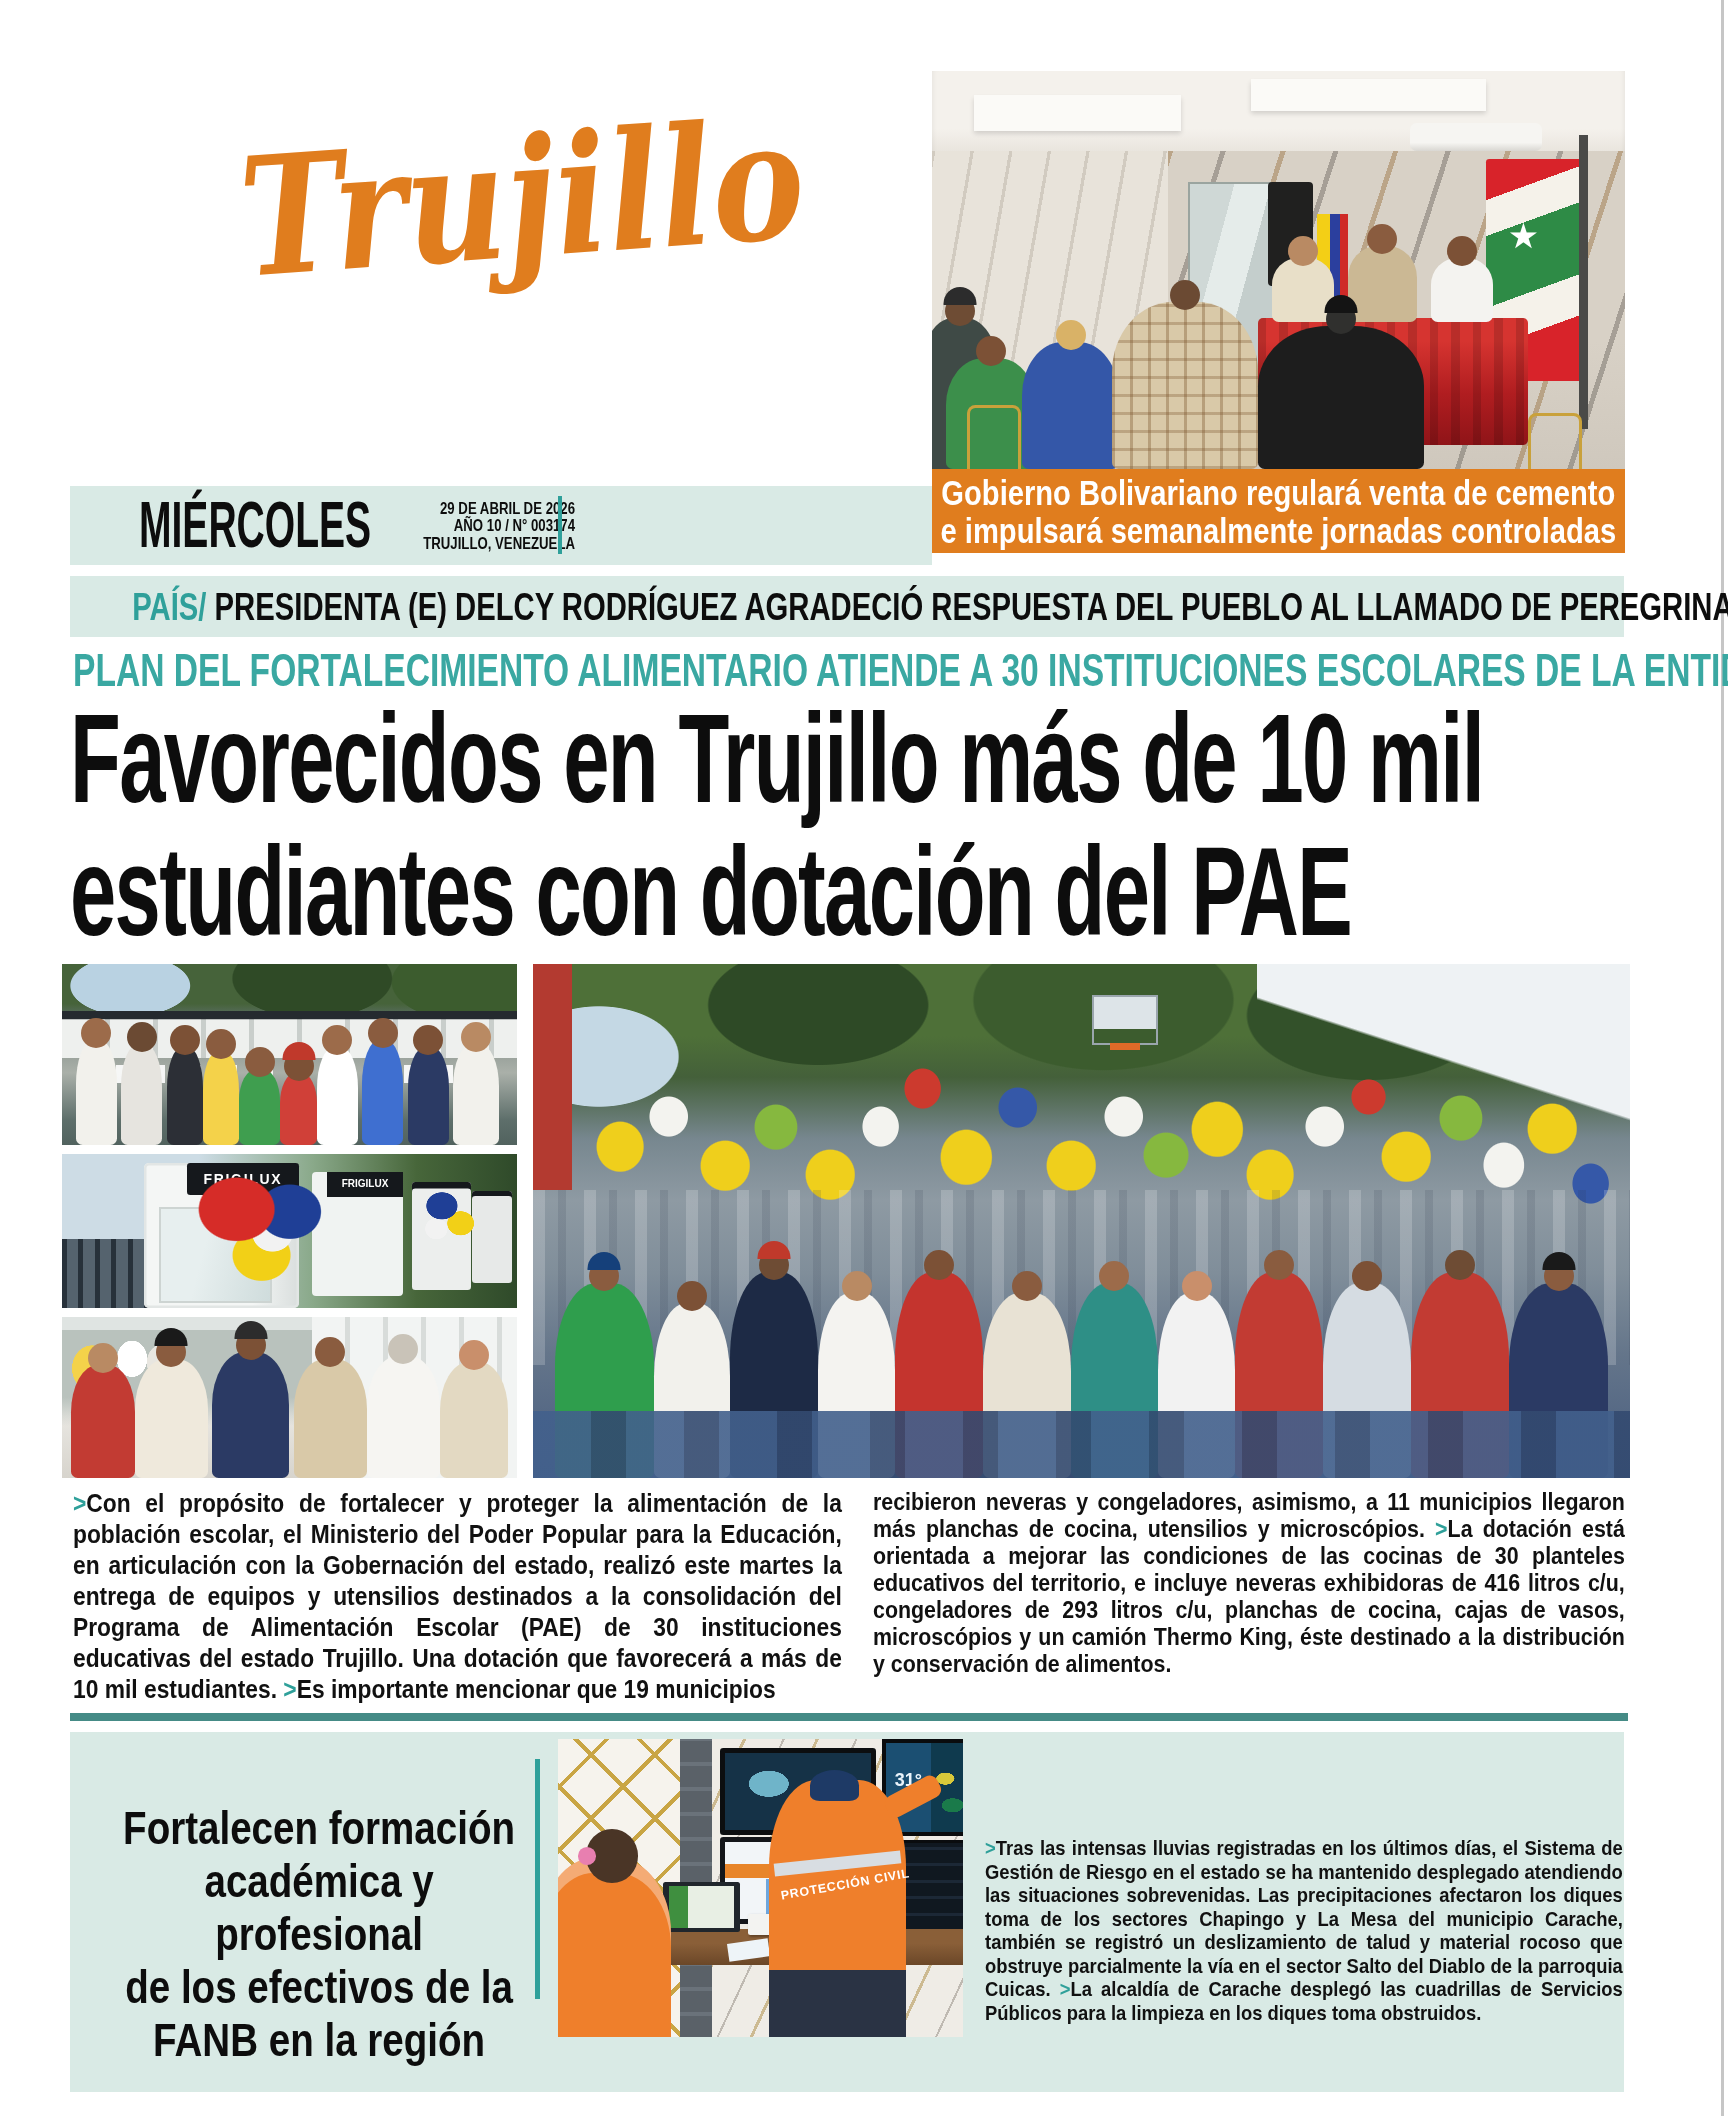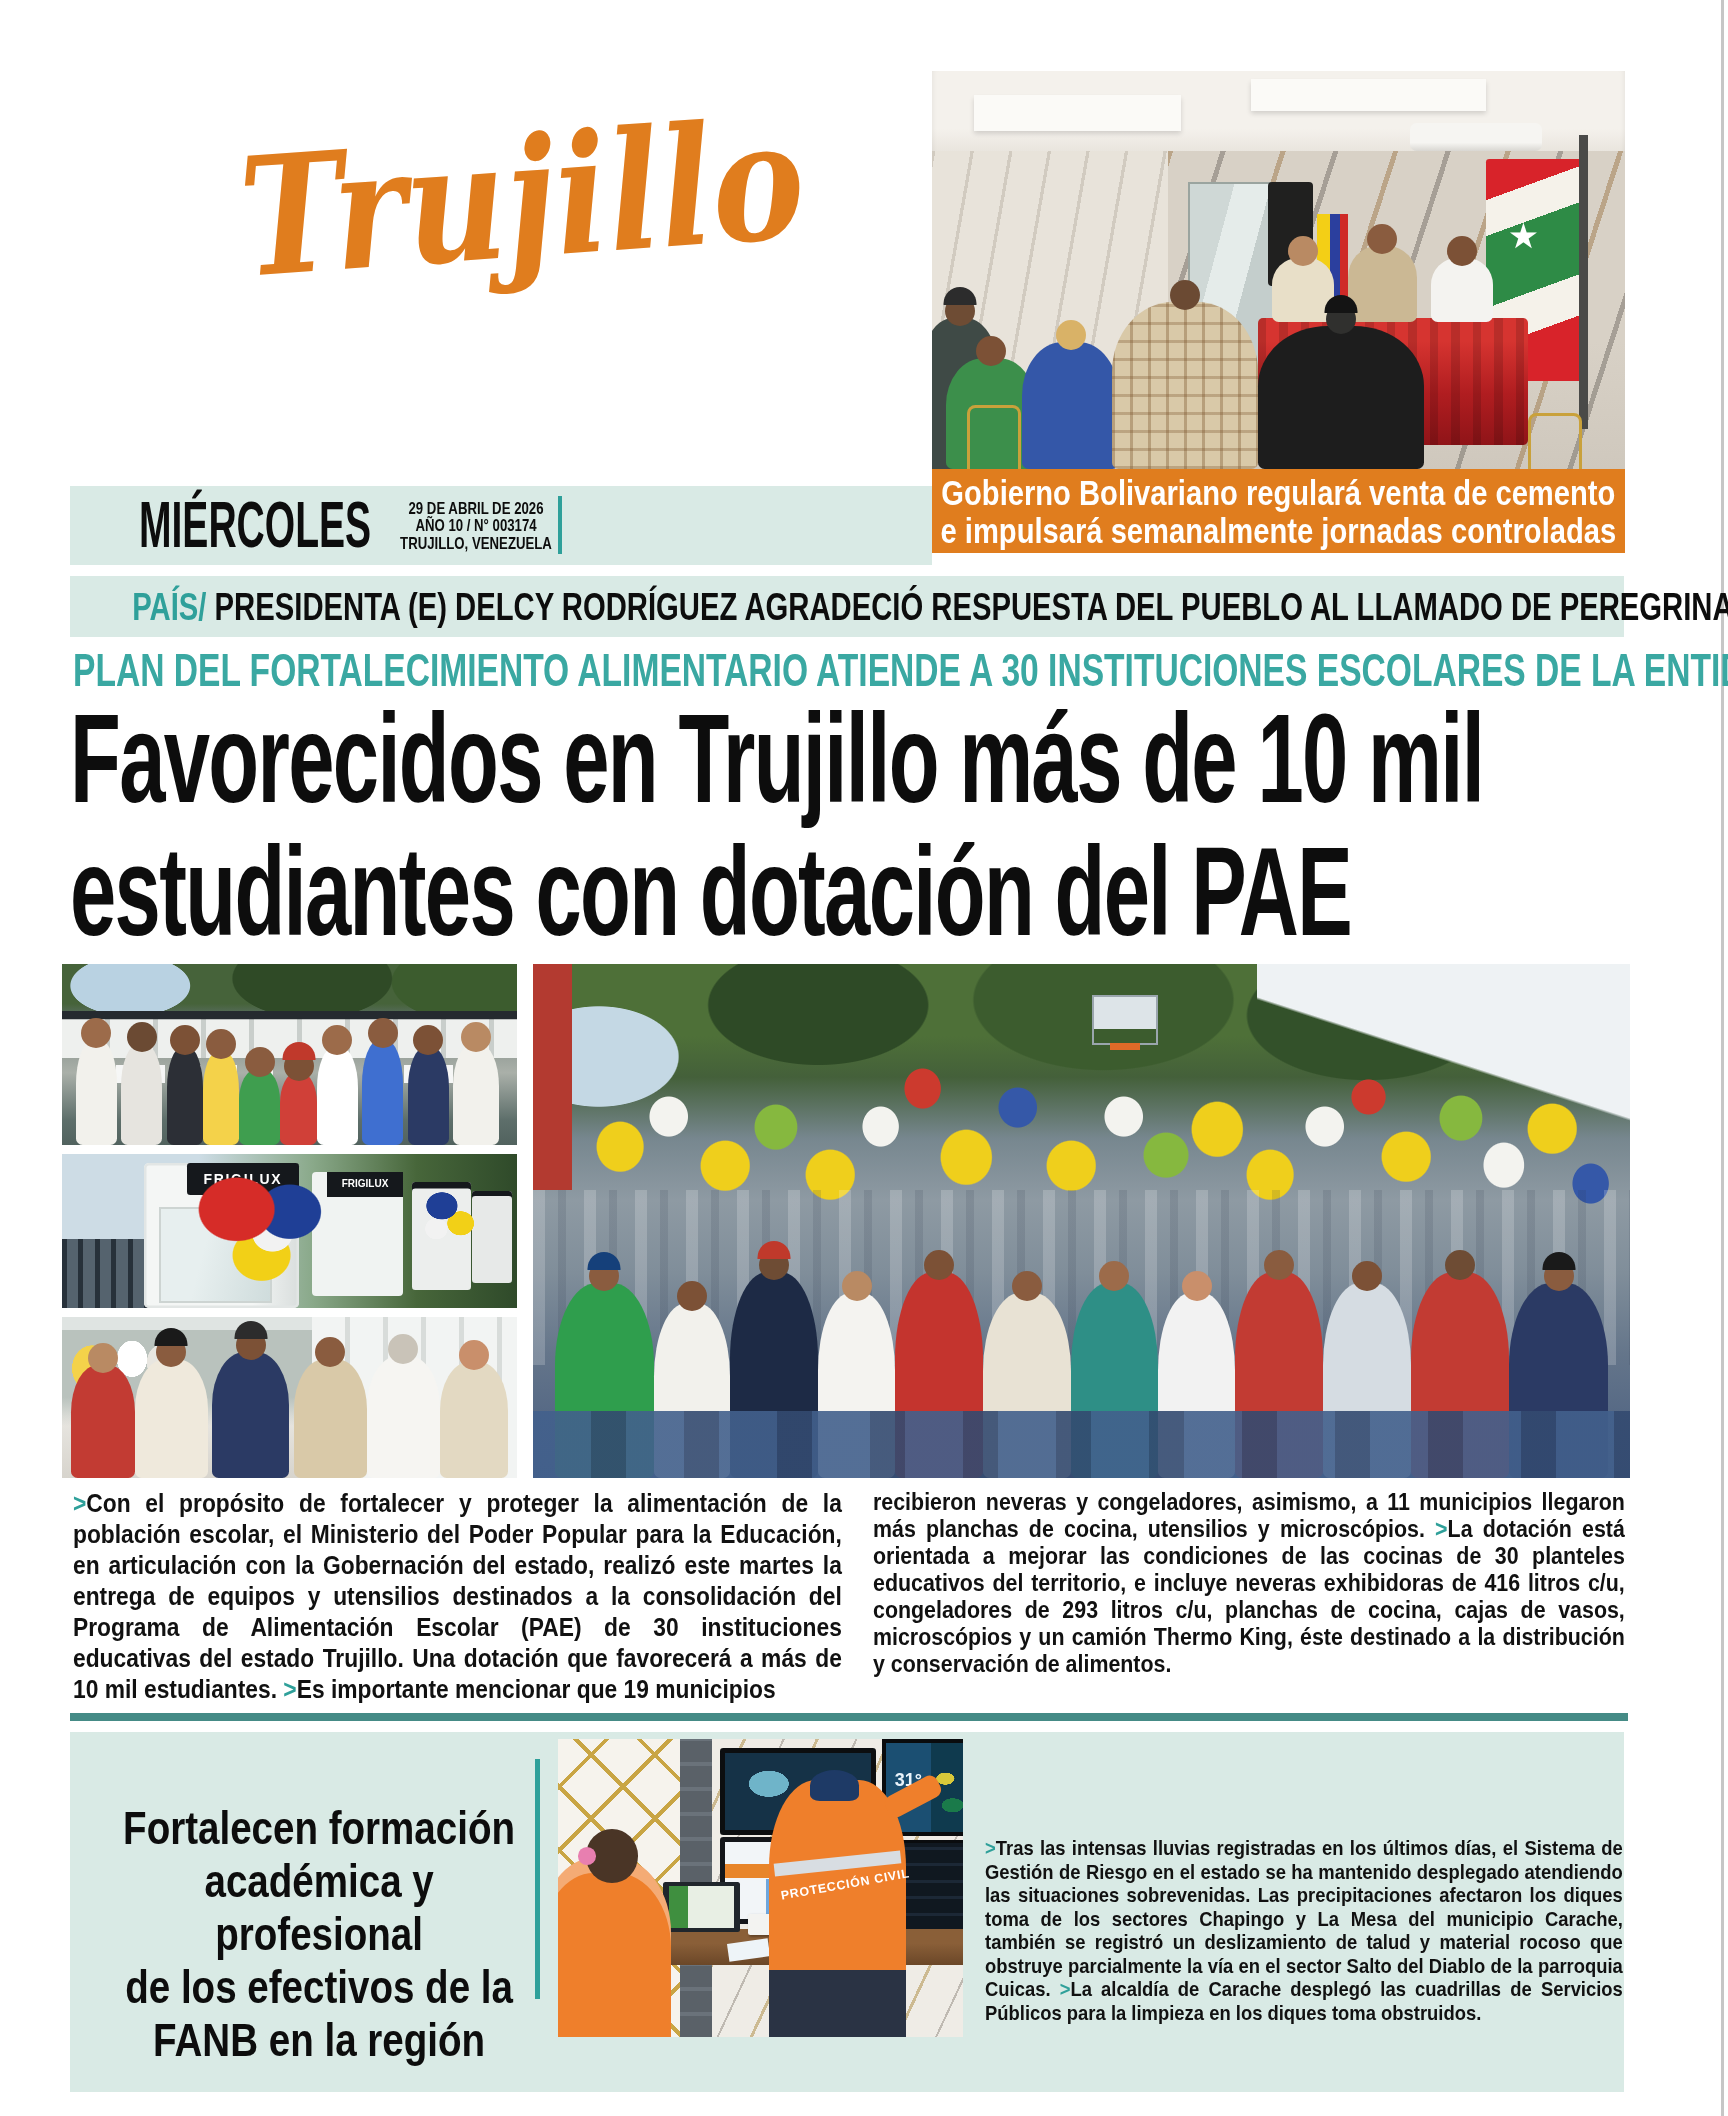--- a/index.html
+++ b/index.html
@@ -26,21 +26,21 @@
 
   <div class="abs" style="left:0;top:0;width:932px;height:570px;">
     <div class="abs" style="left:241px;top:73px;width:628px;height:273px;color:#e07d1e;font-family:'DejaVu Serif',serif;font-style:italic;font-weight:700;font-size:164px;line-height:248px;transform:rotate(-4deg);">
       <span class="sq" style="width:120%;transform:scaleX(.84);white-space:nowrap;">Trujillo</span>
     </div>
 
     <div class="abs" style="left:70px;top:486px;width:862px;height:79px;background:#d9eae5;">
       <div class="abs" style="left:56px;top:9px;width:273px;color:#0d0d0d;font-weight:700;font-size:64px;line-height:61px;margin-left:13px;">
         <span class="sq" style="width:164%;transform:scaleX(.61);white-space:nowrap;">MIÉRCOLES</span>
       </div>
-      <div class="abs" style="left:307px;top:14px;width:198px;color:#0d0d0d;font-weight:700;font-size:16.5px;line-height:17.4px;text-align:center;">
+      <div class="abs" style="left:307px;top:14px;width:198px;color:#0d0d0d;font-weight:700;font-size:16.5px;line-height:17.4px;text-align:right;">
         <span class="sq" style="width:125%;transform:scaleX(.8);">
           <span style="display:block;">29 DE ABRIL DE 2026</span>
           <span style="display:block;">AÑO 10 / N° 003174</span>
           <span style="display:block;">TRUJILLO, VENEZUELA</span>
         </span>
       </div>
       <div class="abs" style="left:488px;top:10px;width:4.1px;height:58px;background:#2fa09a;"></div>
     </div>
   </div>
 

